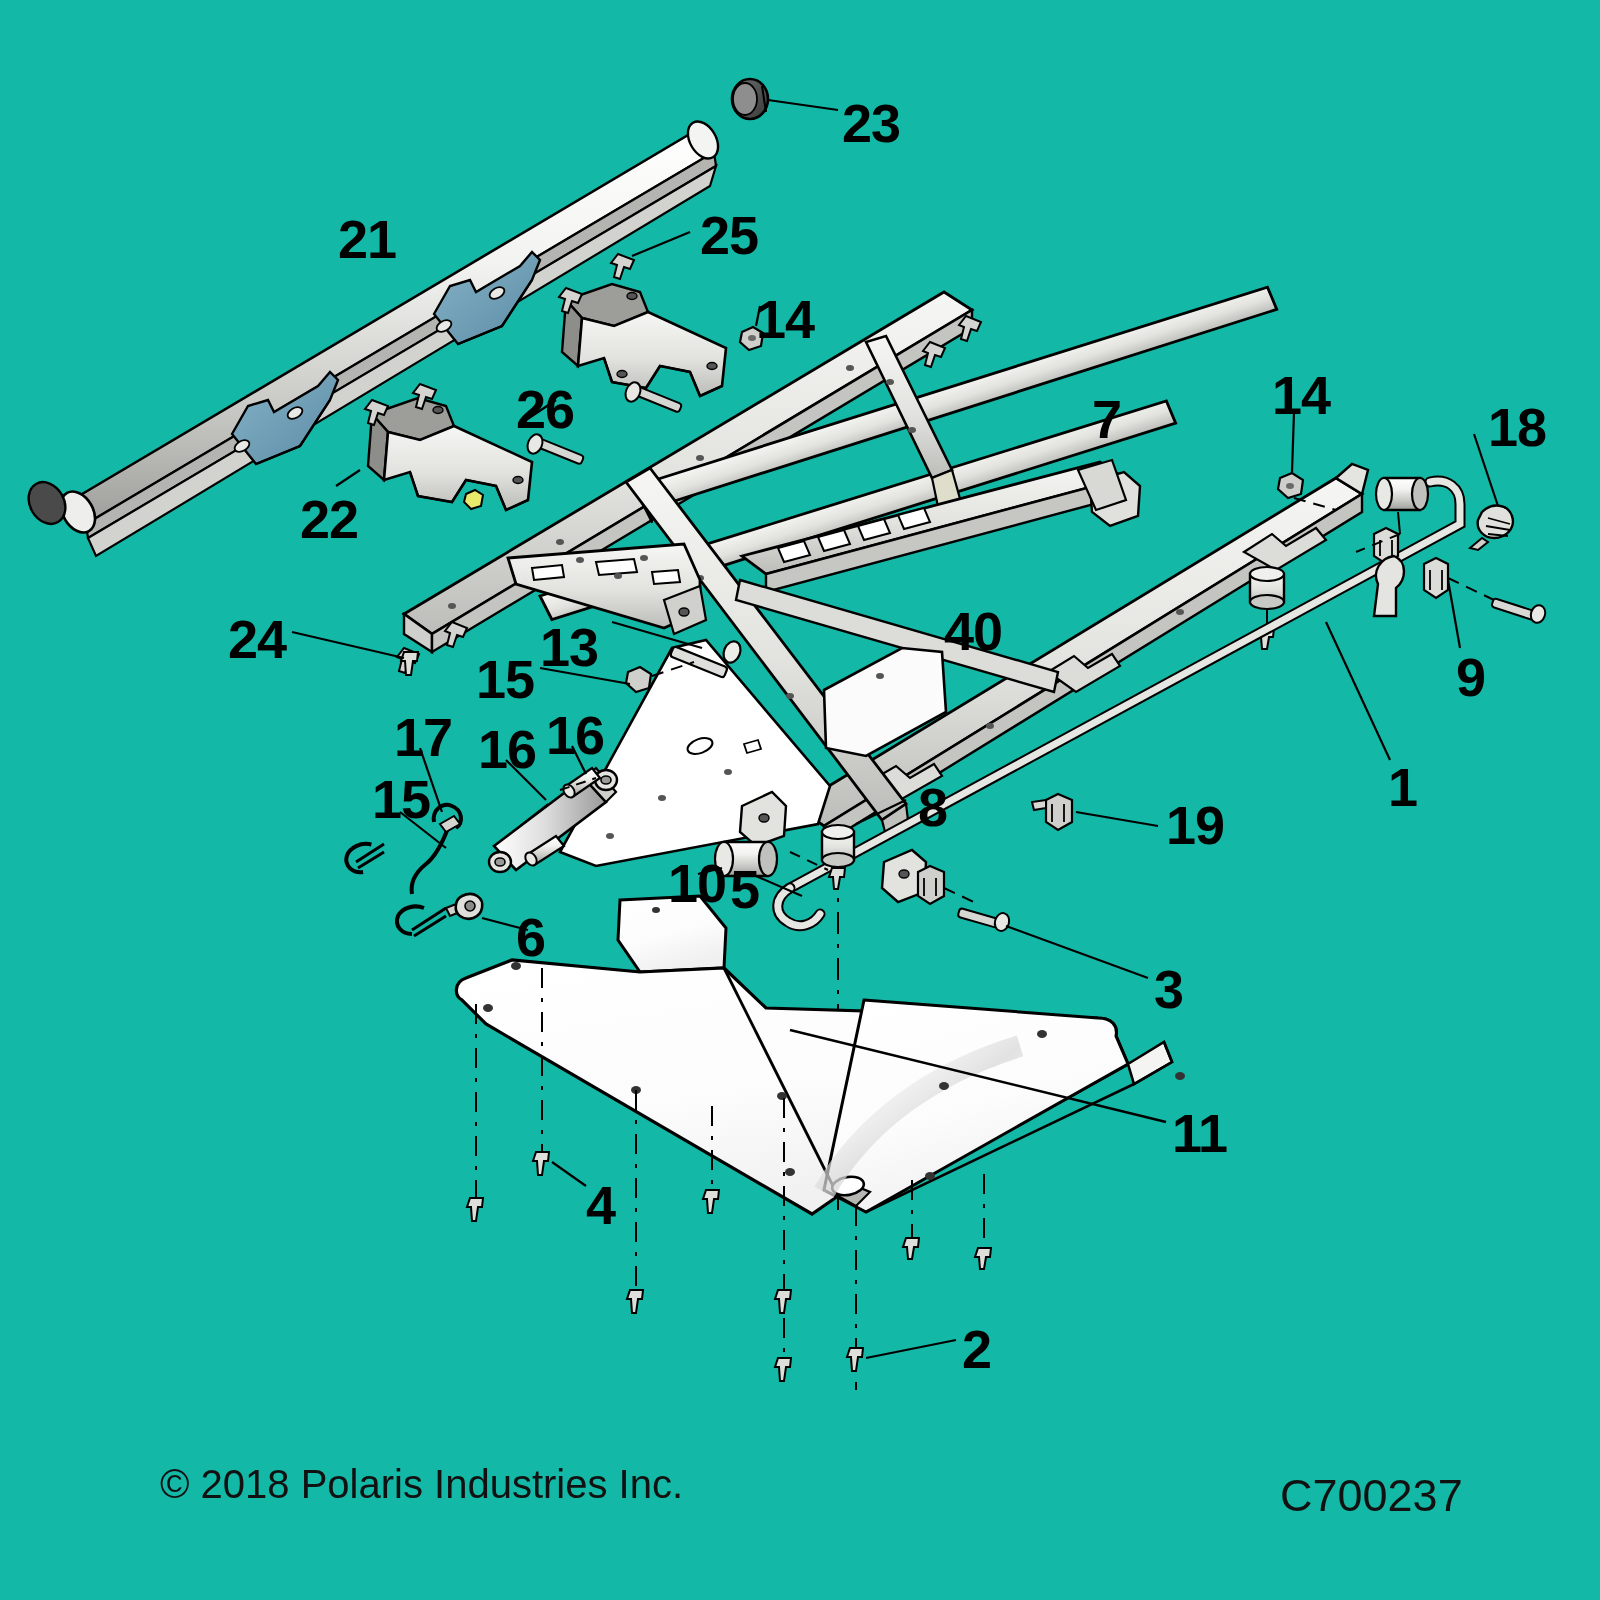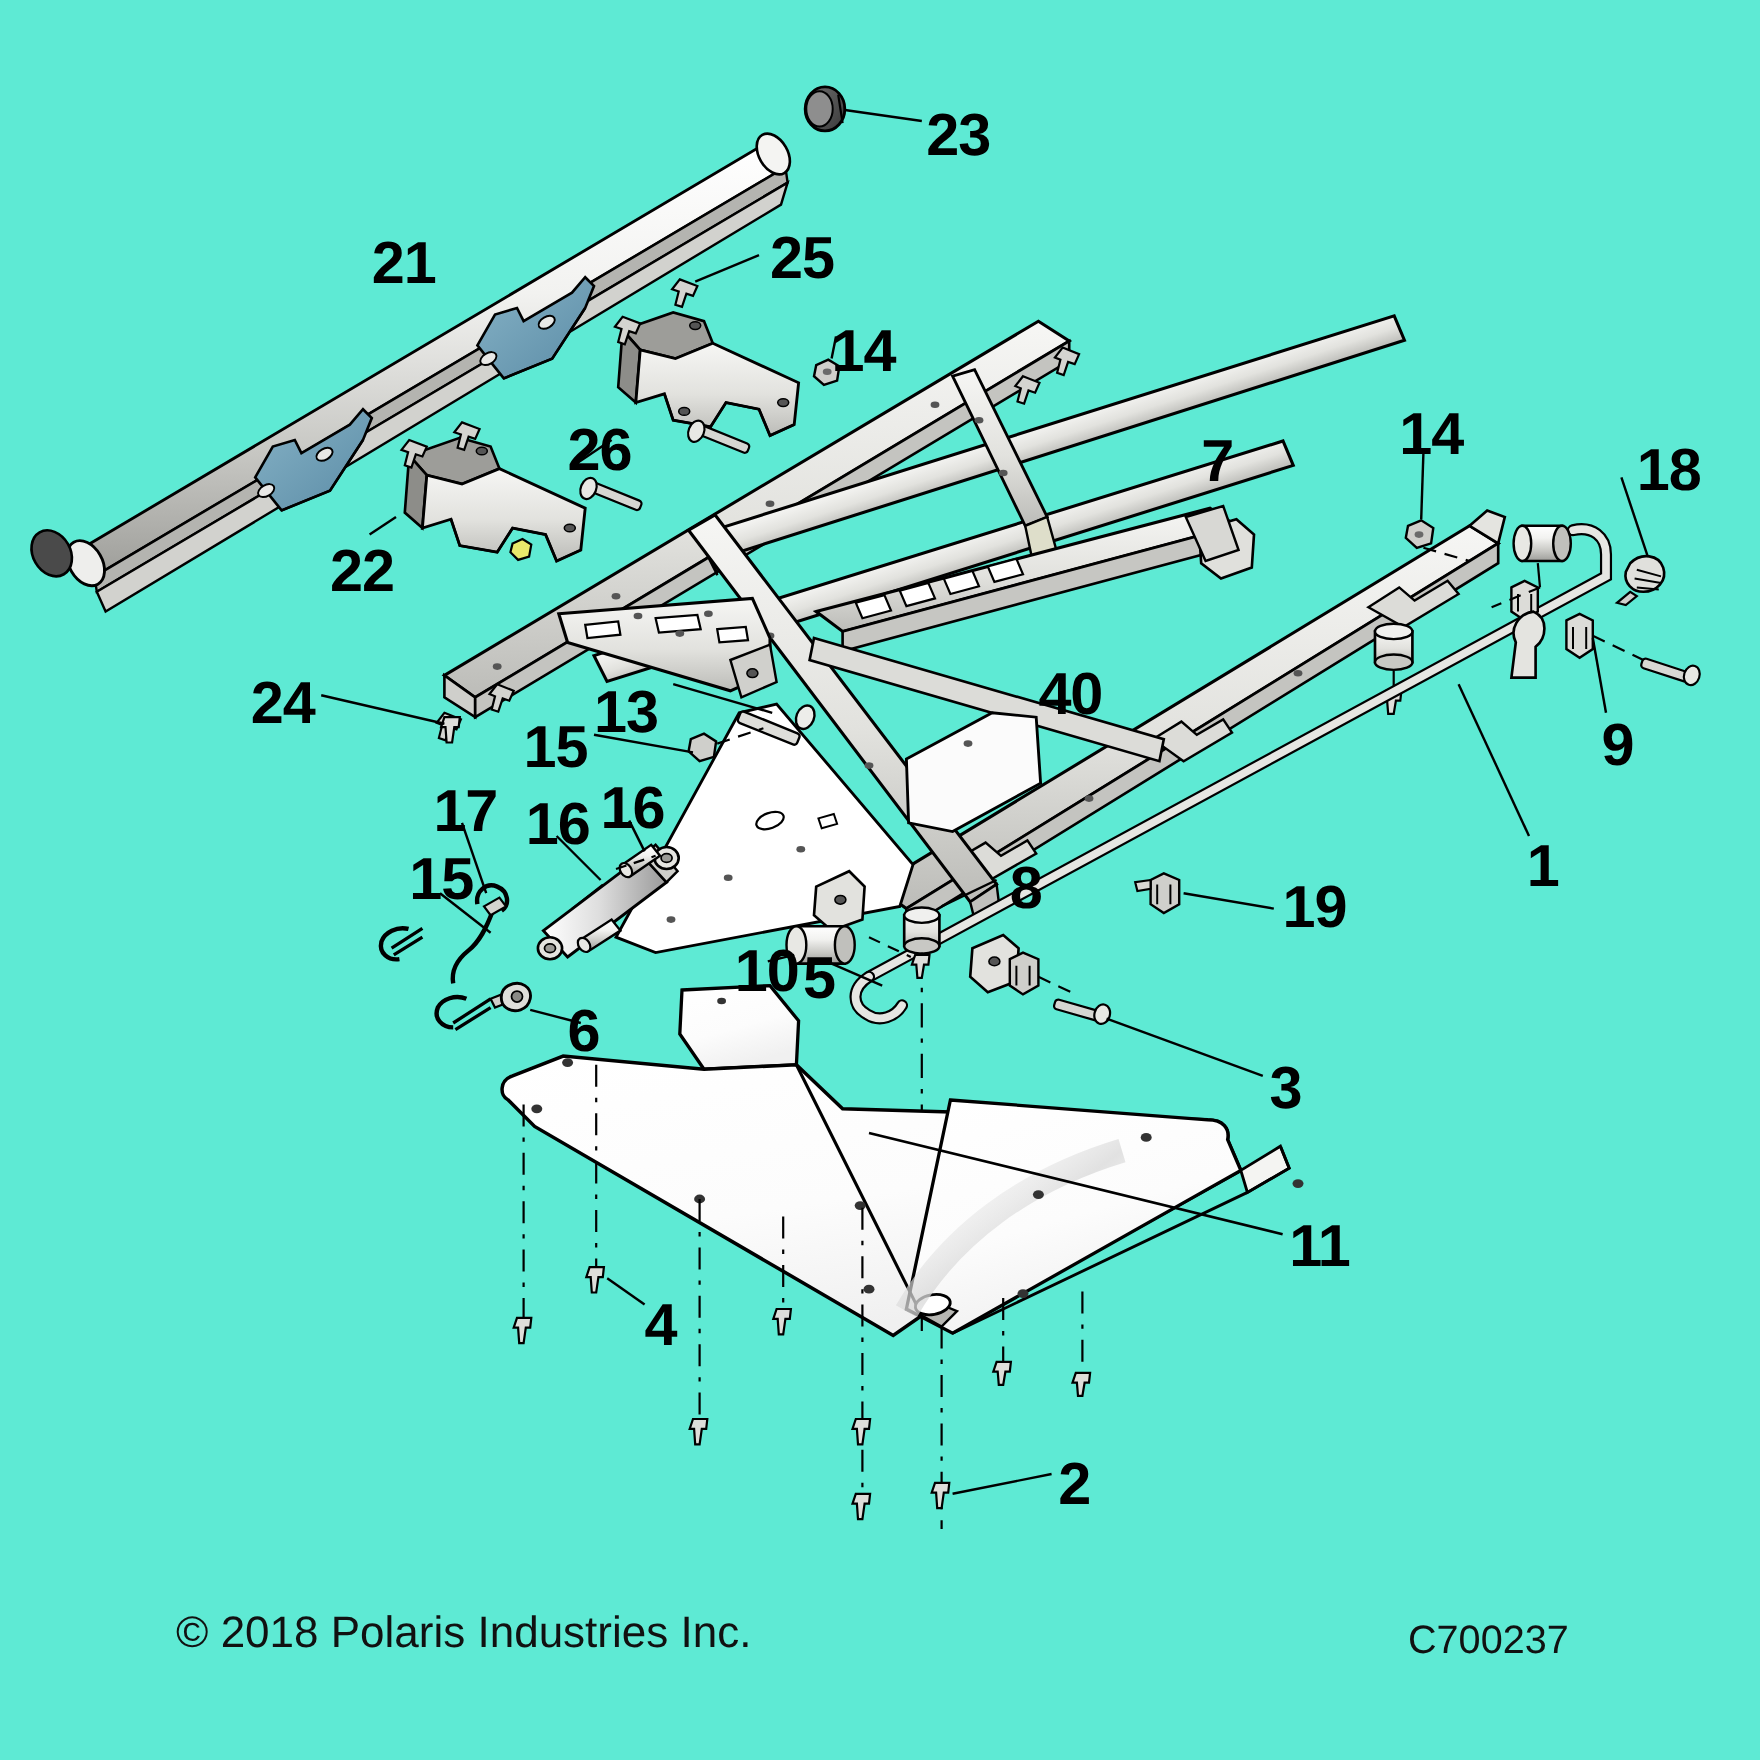--- a/index.html
+++ b/index.html
@@ -1,26 +1,26 @@
 <!DOCTYPE html>
 <html><head>
 <meta charset="utf-8">
 <style>
   html,body{margin:0;padding:0;background:#ffffff;}
   body{width:1600px;height:1600px;overflow:hidden;
        font-family:"Liberation Sans","DejaVu Sans",sans-serif;}
-  #stage{position:relative;width:1600px;height:1600px;background:#5eead4;}
+  #stage{position:relative;width:1600px;height:1600px;background:#14b8a6;}
   svg.art{position:absolute;left:0;top:0;width:1600px;height:1600px;}
   .callout{position:absolute;font-weight:700;color:#000;
            font-size:54px;line-height:1;letter-spacing:-1px;
            white-space:nowrap;}
   .footer-left{position:absolute;left:160px;top:1462px;
                font-size:40px;color:#111;white-space:nowrap;}
   .footer-right{position:absolute;left:1280px;top:1470px;
-                font-size:36px;color:#111;white-space:nowrap;}
+                font-size:45px;color:#111;white-space:nowrap;}
 </style>
 </head>
 <body>
 
 <div id="stage">
 
   <svg class="art" viewBox="0 0 1600 1600">
     <defs>
       <linearGradient id="tubeG" x1="0" y1="0" x2="0" y2="1">
         <stop offset="0%" stop-color="#ffffff"></stop>

